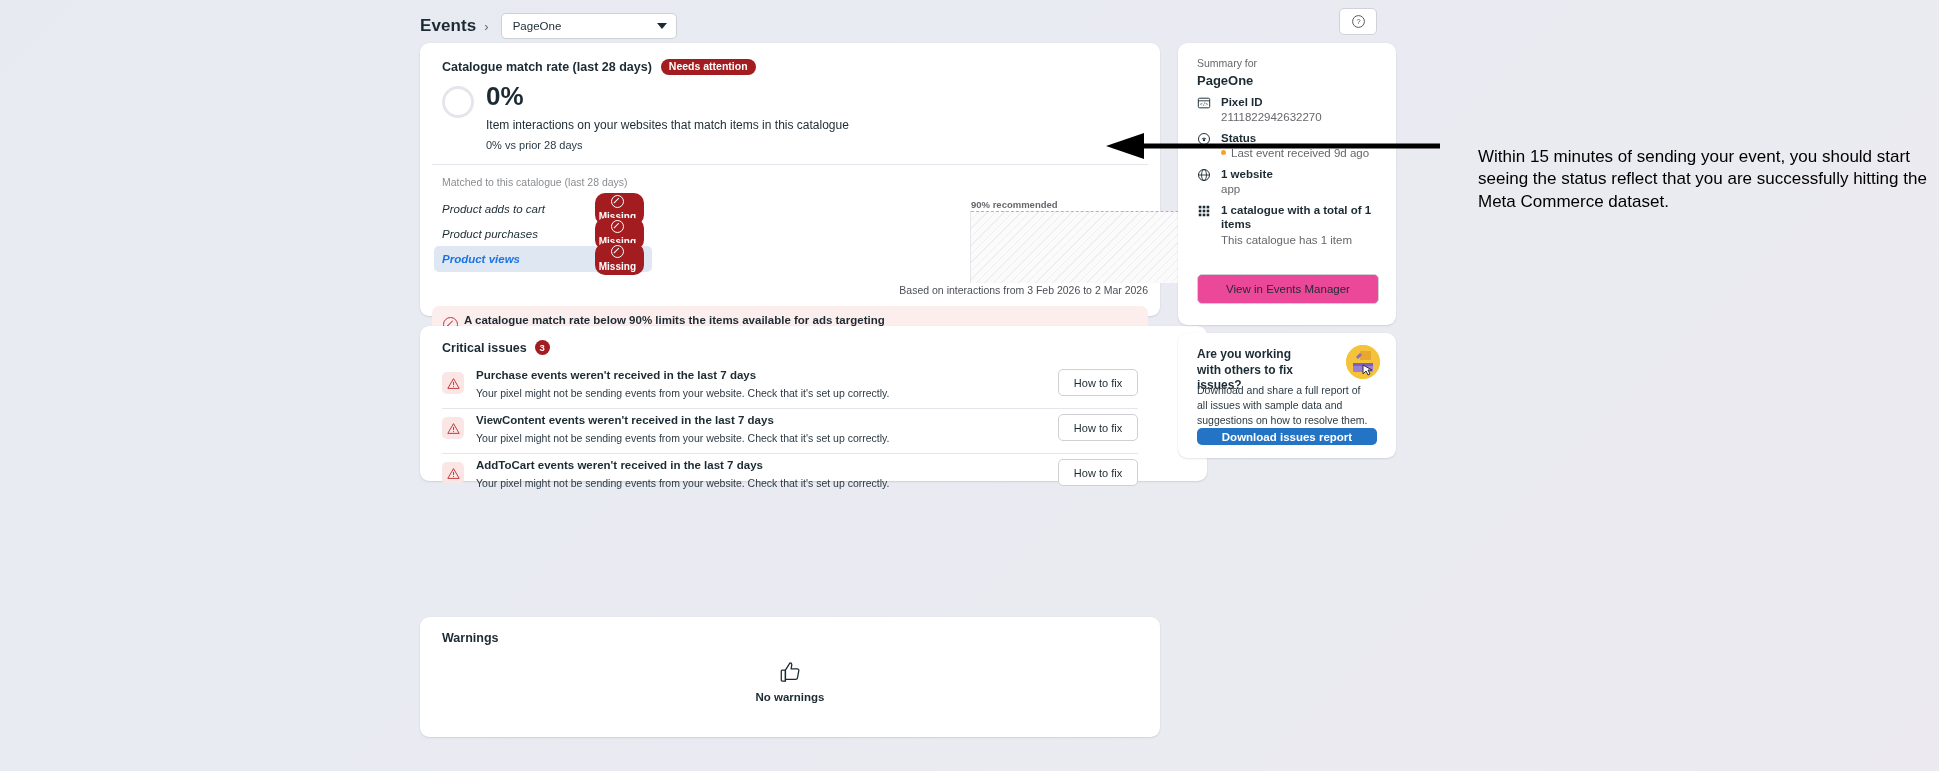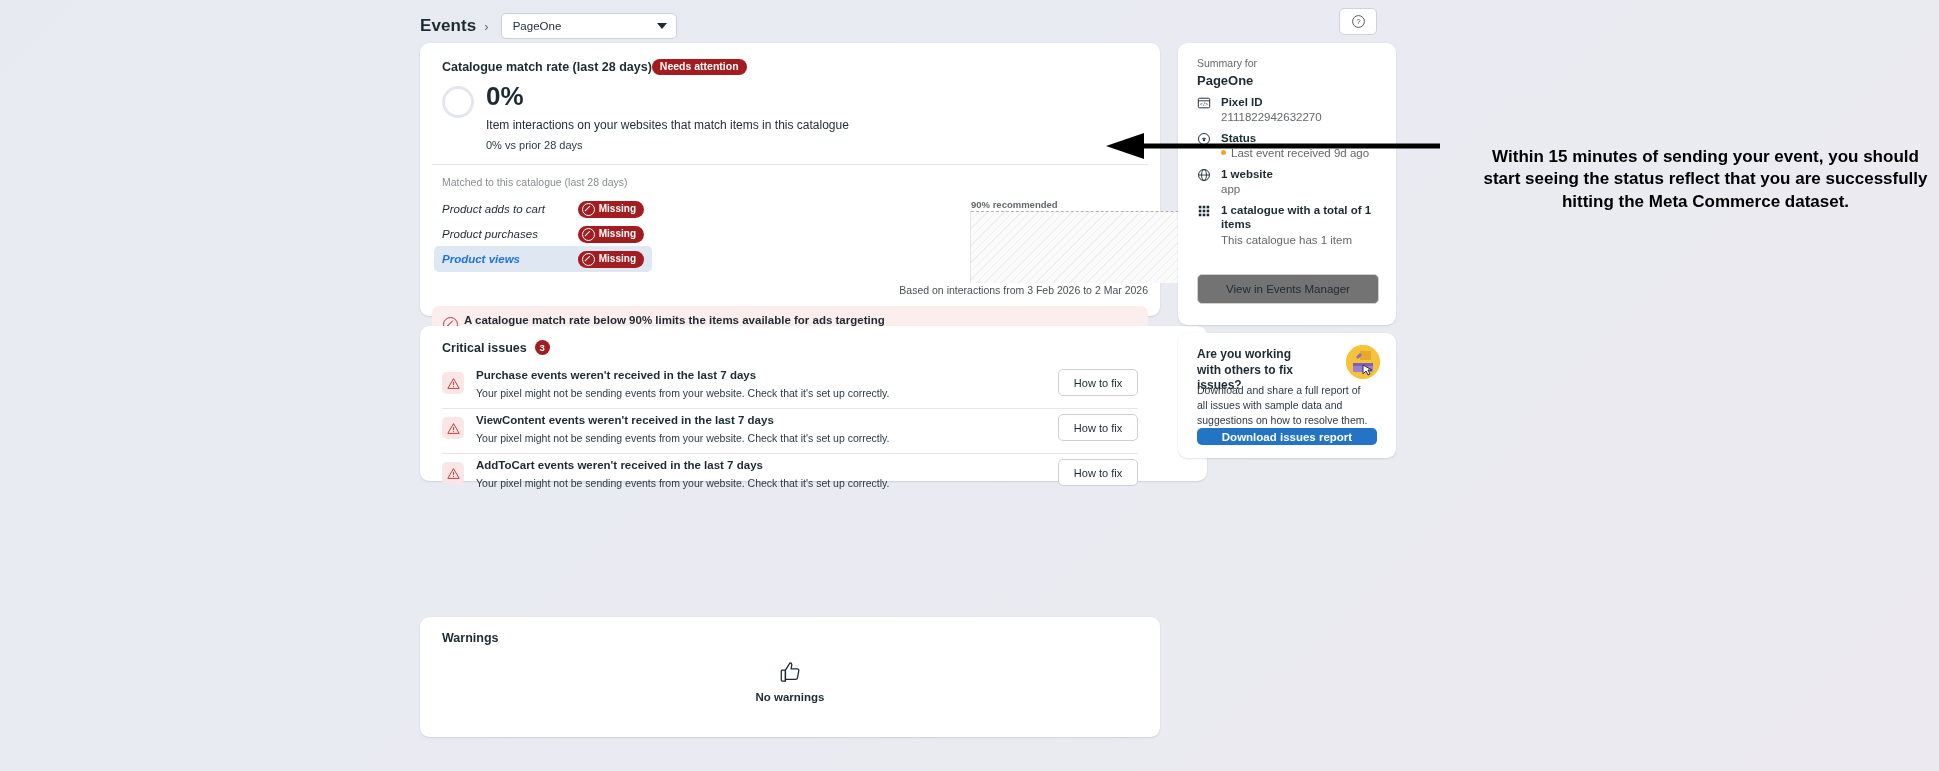--- a/index.html
+++ b/index.html
@@ -48,21 +48,21 @@
   
   .card {
     position: absolute; background: #fff; border-radius: 9px;
     box-shadow: 0 1px 2px rgba(0,0,0,.10), 0 0 1px rgba(0,0,0,.08);
   }
 
   
   #catalogue-card { left: 420px; top: 43px; width: 740px; height: 273px; }
   .cat-head {
     position:absolute; left: 22px; top: 16px;
-    display:flex; align-items:center; 
+    display:flex; align-items:center; gap:9px;
   }
   .cat-title { font-size: 12.5px; font-weight: 700; color: #1c2b33; }
   .pill-attention {
     background: #a21c20; color:#fff; font-size: 10.5px; font-weight: 700;
     border-radius: 10px; padding: 2px 8px 3px; line-height: 1.05;
   }
   .ring {
     position:absolute; left: 22px; top: 43px;
     width: 32px; height: 32px; border-radius: 50%;
     border: 3px solid #e4e6eb; box-sizing: border-box;
@@ -91,21 +91,21 @@
     position:absolute; left: 14px; width: 218px; height: 26px;
     display:flex; align-items:center; border-radius:5px;
     padding: 0 8px 0 8px; box-sizing:border-box;
   }
   .evrow .evname { font-size: 11.5px; color:#1c2b33; font-weight:400; flex:1;font-style:italic; }
   .evrow.selected { background:#dfe7f3; }
   .evrow.selected .evname { color:#1b74e4; font-weight:700; }
   .pill-missing {
     display:inline-flex; align-items:center; gap:4px;
     background:#a21c20; color:#fff; font-size:10px; font-weight:700;
-    border-radius:10px; padding: 2px 8px 2px 4px; line-height:1.05;
+    border-radius:10px; padding: 2px 8px 2px 4px; line-height:1.05;flex-direction:column;
   }
   .pill-missing .glyph {
     width:11px;height:11px;border-radius:50%;border:1.4px solid #fff;
     position:relative; display:inline-block;
   }
   .pill-missing .glyph::after{
     content:""; position:absolute; left:1px; top:4px; width:7px; height:1.4px;
     background:#fff; transform: rotate(-45deg);
   }
 
@@ -183,21 +183,21 @@
   .sm-for { position:absolute; left:19px; top:14px; font-size:10.5px; color:#65676b;}
   .sm-name { position:absolute; left:19px; top:30px; font-size:13px; font-weight:700;color:#1c2b33;}
   .sm-item { position:absolute; left:19px; width:185px; }
   .sm-ico { position:absolute; left:0; top:1px; width:15px;height:15px; color:#1c2b33;}
   .sm-lab { margin-left:24px; font-size:11.5px;font-weight:700;color:#1c2b33; line-height:1.25;}
   .sm-val { margin-left:24px; font-size:11.5px;color:#65676b; line-height:1.3; margin-top:1px;}
   .sm-dot { display:inline-block;width:5px;height:5px;border-radius:50%;background:#f5a623;
             margin-right:5px; vertical-align:2px;}
   .vem-btn {
     position:absolute; left:19px; top:231px; width:180px; height:28px;
-    border:1px solid #ced0d4;border-radius:5px;background:#737373;
+    border:1px solid #ced0d4;border-radius:5px;background:#ec4899;
     display:flex;align-items:center;justify-content:center;
     font-size:11.5px;color:#1c2b33;
   }
 
   
   #collab-card { left: 1178px; top: 333px; width: 218px; height: 125px; }
   .cb-q { position:absolute; left:19px; top:14px; width:120px;
           font-size:12px;font-weight:700;color:#1c2b33; line-height:1.3;}
   .cb-art {
     position:absolute; right:16px; top:12px; width:34px;height:34px;border-radius:50%;
@@ -208,23 +208,22 @@
   .cb-btn {
     position:absolute; left:19px; top:95px; width:180px;height:17px;
     background:#2374c4; border-radius:5px;
     display:flex;align-items:center;justify-content:center;
     color:#fff;font-size:11.5px;font-weight:700;
   }
 
   
   .anno-text {
     position:absolute; left:1478px; top:146px; width:455px;
-    text-align:center; font-size:17px; color:#000; line-height:1.32;
+    font-size:17px; color:#000; line-height:1.32;
     font-family:"Liberation Sans", sans-serif;
-    font-weight:bold;
   }
   .anno-arrow { position:absolute; left:1100px; top:131px; }
 </style>
 </head>
 <body>
 
 <div id="root">
 
   <div class="topbar">
     <div class="breadcrumb">

